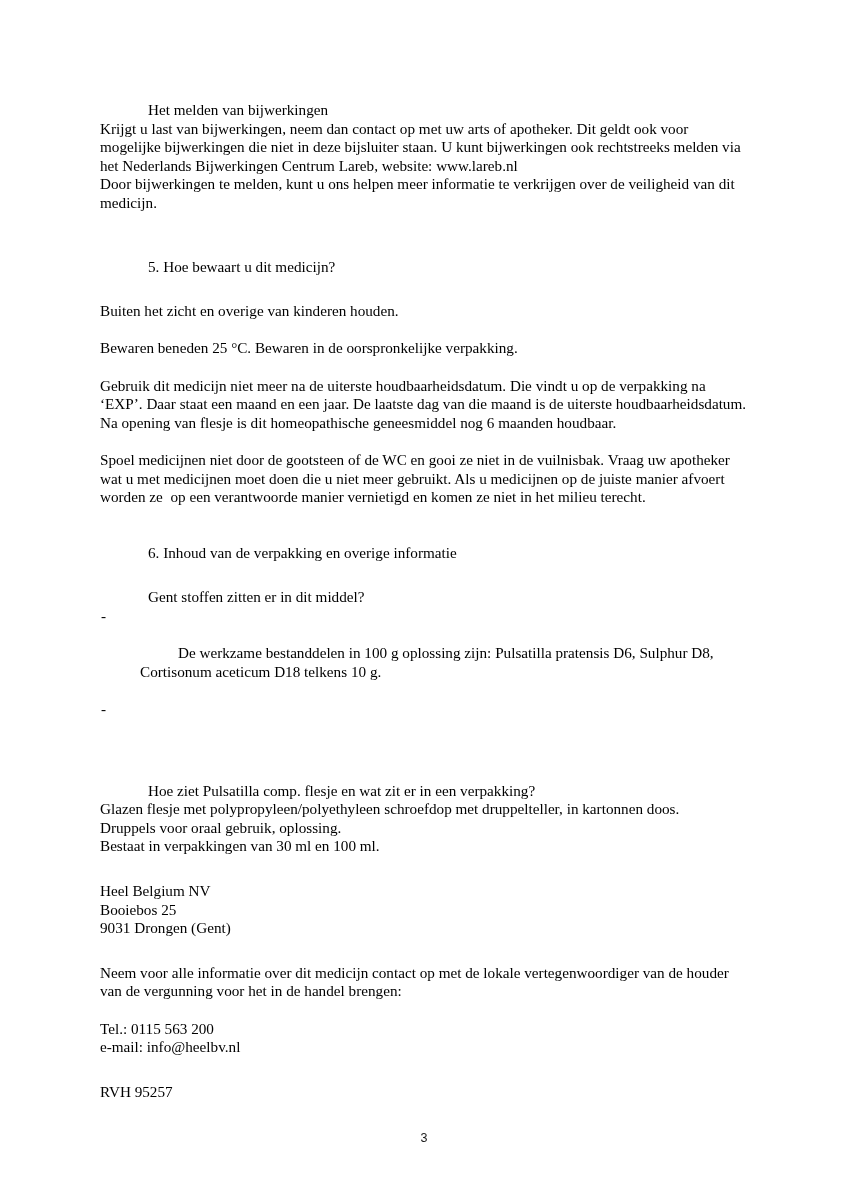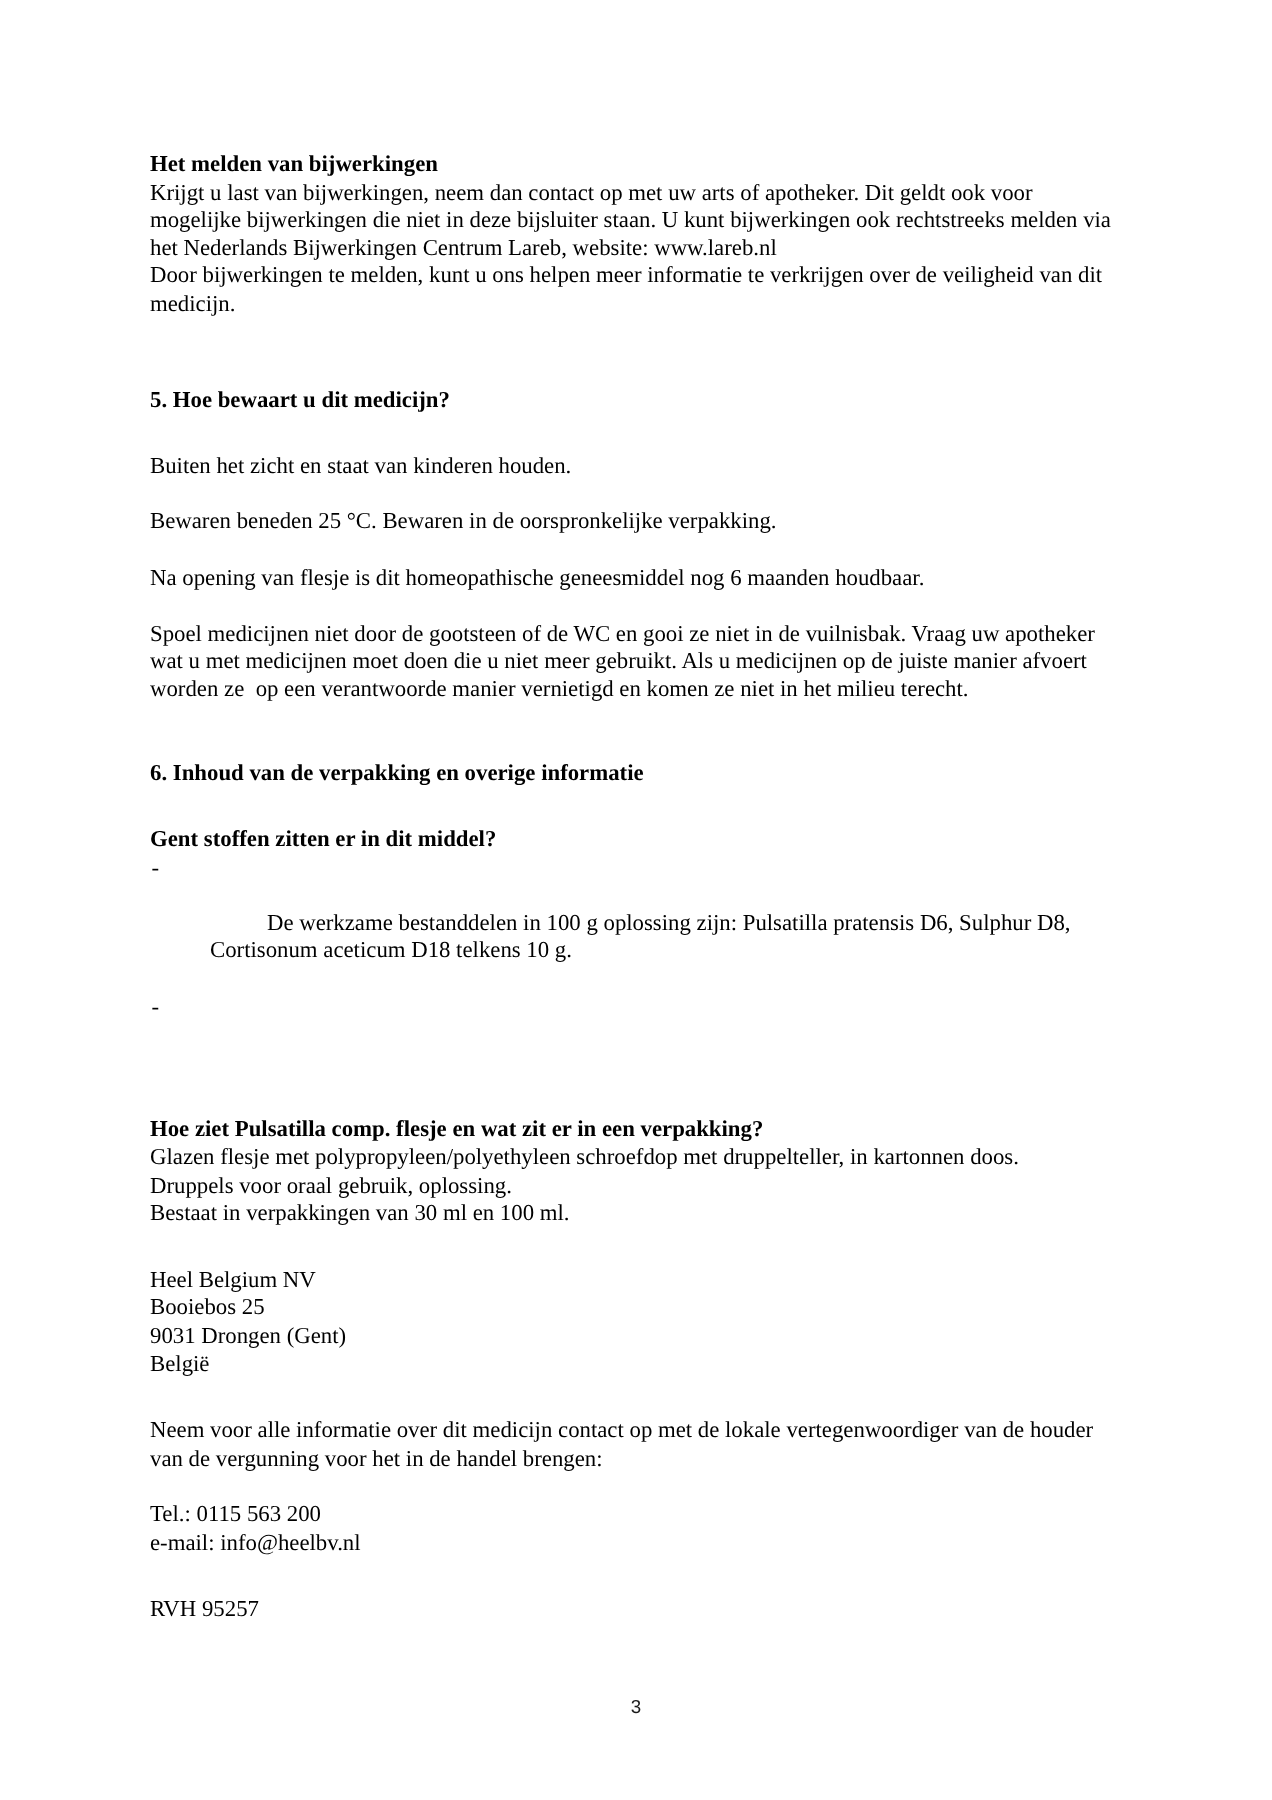--- a/index.html
+++ b/index.html
@@ -32,21 +32,22 @@
     width: 648px;
   }
   .para {
     font-size: 15.2px;
     line-height: 18.6px;
     text-align: left;
     margin: 0;
     white-space: pre-wrap;
   }
   .bold {
-    font-weight: bold;
+    font-weight: normal;
+    margin-left: 48px;
   }
   .gap-sm { height: 18.6px; }
   .gap-md { height: 26px; }
   .gap-lg { height: 37px; }
   .gap-xl { height: 45px; }
 
   .bullet-list {
     margin: 0;
     padding: 0;
     list-style: none;
@@ -89,28 +90,29 @@
       <p class="para">Door bijwerkingen te melden, kunt u ons helpen meer informatie te verkrijgen over de veiligheid van dit medicijn.</p>
     </div>
 
     <div class="gap-xl"></div>
 
     <div>
       <p class="para bold">5. Hoe bewaart u dit medicijn?</p>
 
       <div class="gap-md"></div>
 
-      <p class="para">Buiten het zicht en staat van kinderen houden.</p>
+      <p class="para">Buiten het zicht en overige van kinderen houden.</p>
 
       <div class="gap-sm"></div>
 
       <p class="para">Bewaren beneden 25 °C. Bewaren in de oorspronkelijke verpakking.</p>
 
       <div class="gap-sm"></div>
 
+      <p class="para">Gebruik dit medicijn niet meer na de uiterste houdbaarheidsdatum. Die vindt u op de verpakking na ‘EXP’. Daar staat een maand en een jaar. De laatste dag van die maand is de uiterste houdbaarheidsdatum.</p>
       <p class="para">Na opening van flesje is dit homeopathische geneesmiddel nog 6 maanden houdbaar.</p>
 
       <div class="gap-sm"></div>
 
       <p class="para">Spoel medicijnen niet door de gootsteen of de WC en gooi ze niet in de vuilnisbak. Vraag uw apotheker wat u met medicijnen moet doen die u niet meer gebruikt. Als u medicijnen op de juiste manier afvoert worden ze  op een verantwoorde manier vernietigd en komen ze niet in het milieu terecht.</p>
     </div>
 
     <div class="gap-lg"></div>
 
     <div>
@@ -135,21 +137,20 @@
       <p class="para bold">Hoe ziet Pulsatilla comp. flesje en wat zit er in een verpakking?</p>
       <p class="para">Glazen flesje met polypropyleen/polyethyleen schroefdop met druppelteller, in kartonnen doos.</p>
       <p class="para">Druppels voor oraal gebruik, oplossing.</p>
       <p class="para">Bestaat in verpakkingen van 30 ml en 100 ml.</p>
 
       <div class="gap-md"></div>
 
       <p class="para">Heel Belgium NV</p>
       <p class="para">Booiebos 25</p>
       <p class="para">9031 Drongen (Gent)</p>
-      <p class="para">België</p>
 
       <div class="gap-md"></div>
 
       <p class="para">Neem voor alle informatie over dit medicijn contact op met de lokale vertegenwoordiger van de houder van de vergunning voor het in de handel brengen:</p>
 
       <div class="gap-sm"></div>
 
       <p class="para">Tel.: 0115 563 200</p>
       <p class="para">e-mail: info@heelbv.nl</p>
 

